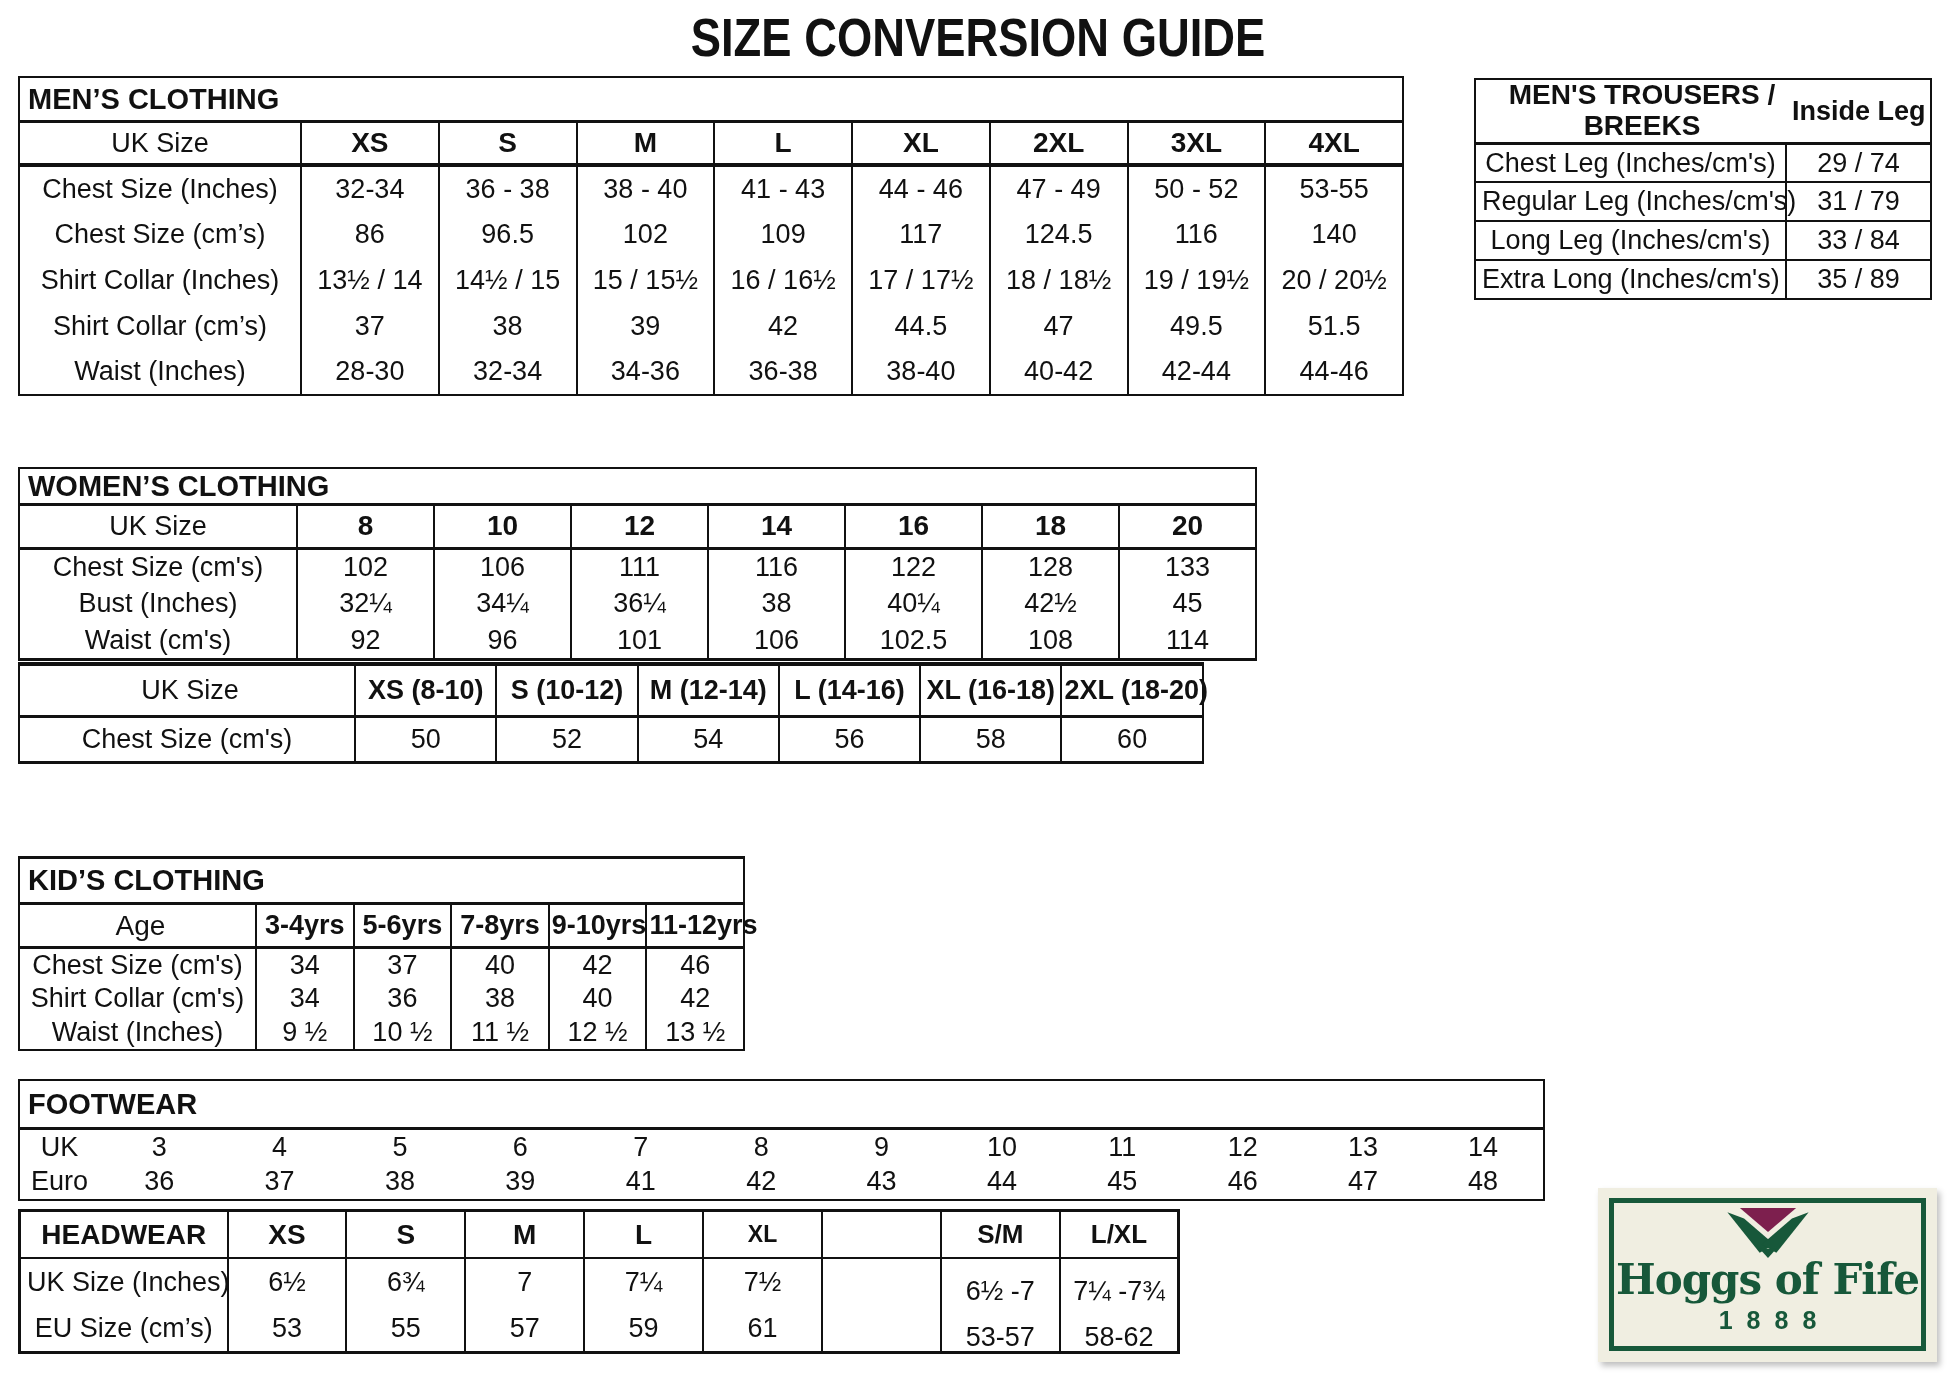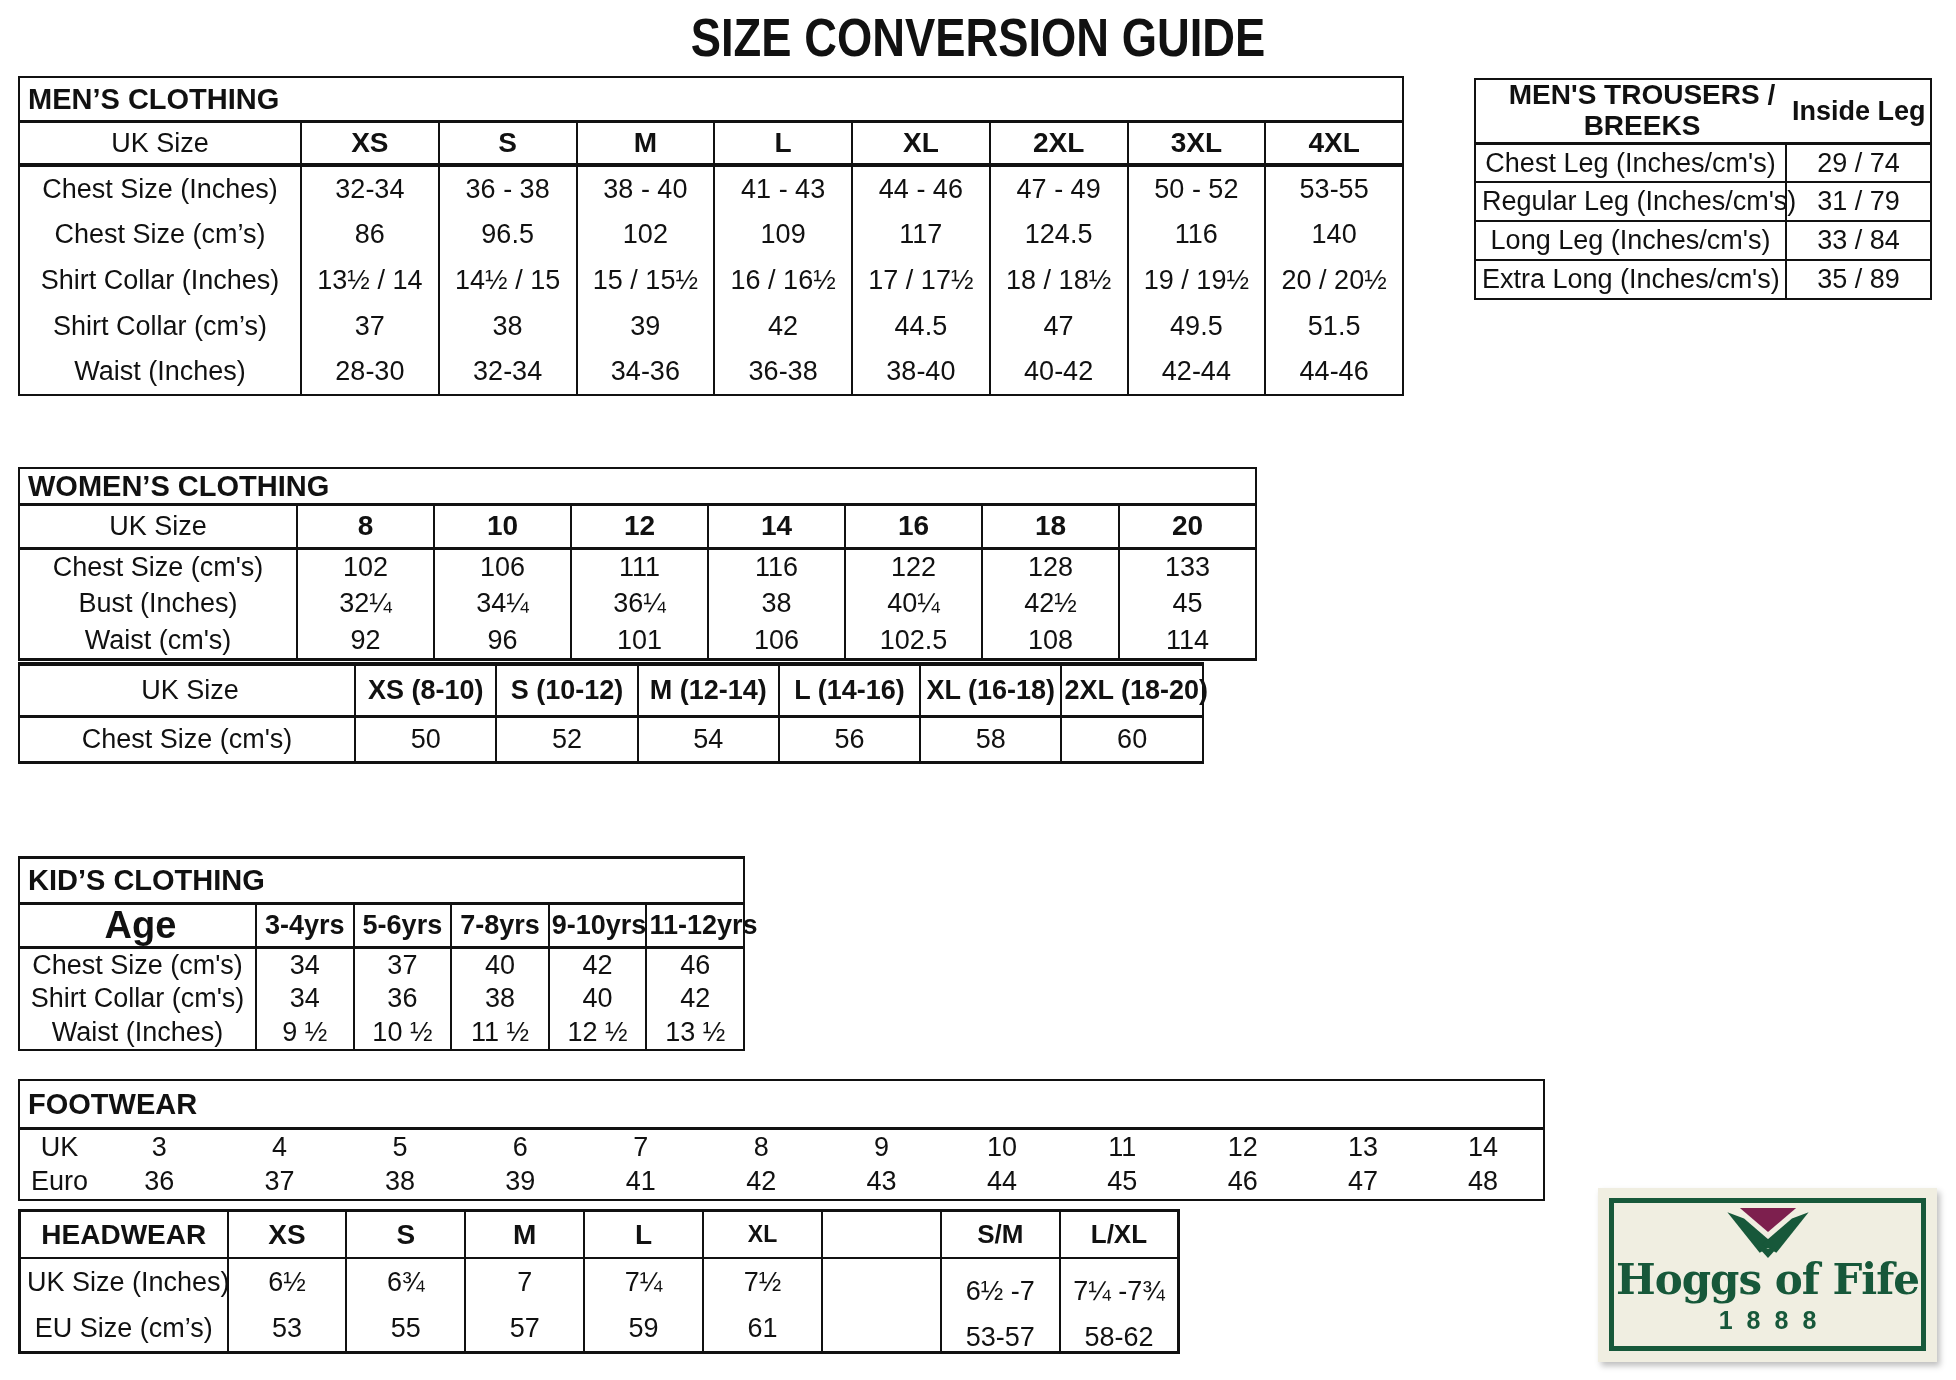--- a/index.html
+++ b/index.html
@@ -35,21 +35,21 @@
   
   #womens2{left:18px;top:662px;width:1184px;border-top-width:4px;border-bottom-width:3px;}
   #womens2 .header-row{height:52px;} #womens2 .data-row{height:46px;}
   #womens2 .header-row td{font-size:27px;padding:0 2px;}
   #womens2 .header-row td.label{font-size:27px;padding-left:8px;}
 
   
   #kids{left:18px;top:828px;width:725px;border-top-width:3px;margin-top:28px;}
   #kids .title-row{height:46px;} #kids .header-row{height:44px;} #kids .data-row{height:34px;}
   #kids .header-row td{padding:0 2px;font-size:27px;}
-  #kids .header-row td.label{font-weight:bold;font-size:38px;padding-left:8px;}
+  #kids .header-row td.label{font-weight:normal;font-size:28px;padding-left:8px;}
 
   
   #footwear{left:18px;top:1079px;width:1525px;}
   #footwear .title-row{height:48px;} #footwear .data-row{height:36px;}
   #footwear td.label{padding-left:6px;}
 
   
   #headwear{left:18px;top:1209px;width:1159px;border:3px solid #111;}
   #headwear .header-row{height:47px;} #headwear .data-row{height:47px;}
   #headwear .header-row td{border-bottom-width:2px;}

